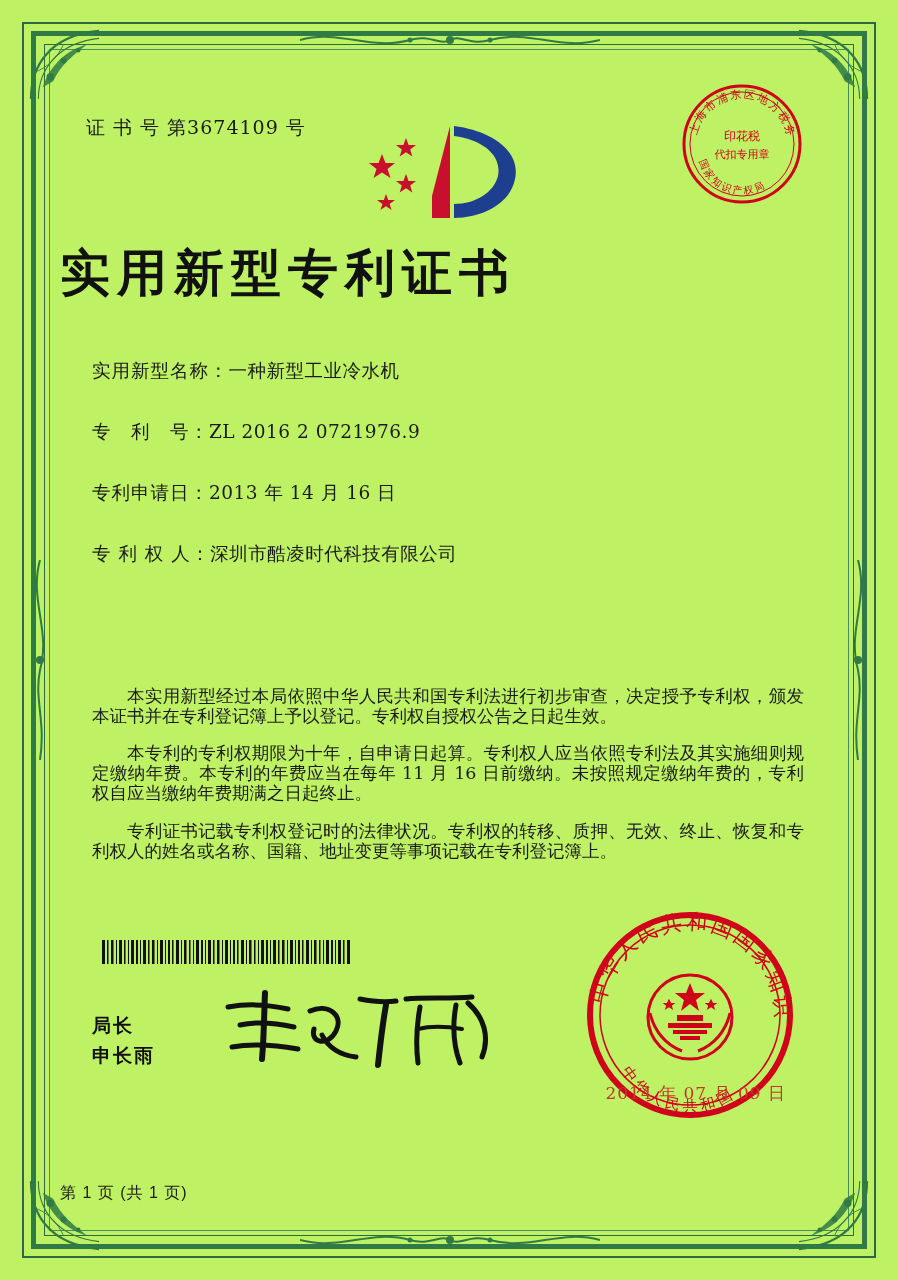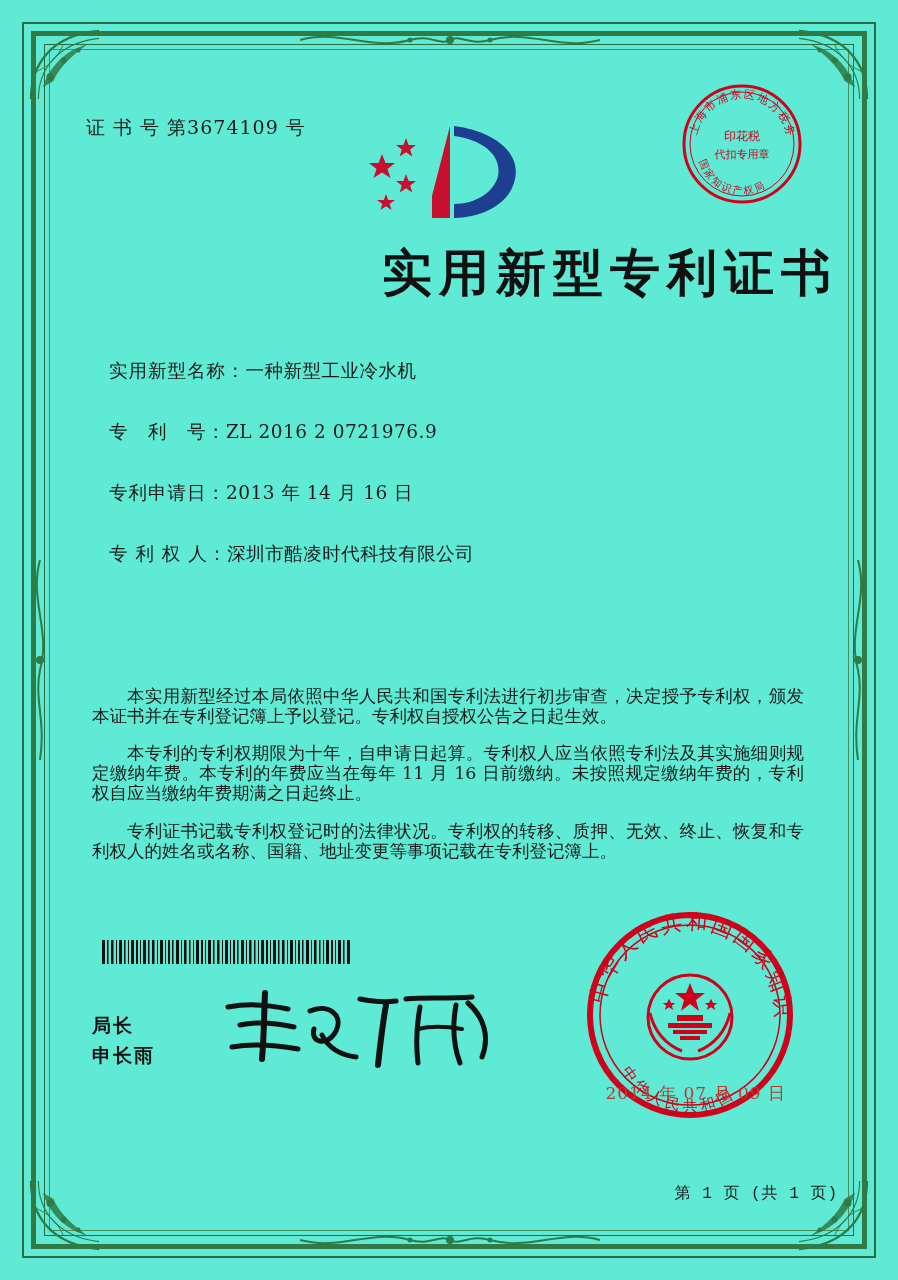--- a/index.html
+++ b/index.html
@@ -8,21 +8,21 @@
     background: #ffffff;
   }
   body {
     font-family: "Liberation Serif", "DejaVu Serif", serif;
   }
   .page {
     position: relative;
     width: 898px;
     height: 1280px;
     margin: 0 auto;
-    background: #5eead4;
+    background: #bef264;
     overflow: hidden;
   }
 
   
   .border-outer {
     position: absolute;
     left: 22px; top: 22px; right: 22px; bottom: 22px;
     border: 2px solid #2c6b3f;
   }
   .border-mid {
@@ -94,42 +94,42 @@
     top: 18px;
     width: 132px;
     height: 132px;
   }
   .seal-tax svg { display: block; width: 100%; height: 100%; }
 
   .title {
     position: absolute;
     top: 180px;
     width: 100%;
-    text-align: right;
+    text-align: left;
     font-size: 50px;
     font-weight: bold;
     letter-spacing: 7px;
     color: #111;
     font-family: "DejaVu Serif", serif;
   }
 
   .fields {
     position: absolute;
     top: 298px;
     left: 32px;
     right: 20px;
   }
   .field {
     font-size: 18.5px;
     color: #1b1b1b;
     margin-bottom: 36px;
     white-space: nowrap;
     font-family: "DejaVu Serif", serif;
   }
-  .field .lbl { letter-spacing: 1px; margin-left: 17px; }
+  .field .lbl { letter-spacing: 1px; }
   .field .val { letter-spacing: 0.5px; margin-top: 12px; }
 
   .paras {
     position: absolute;
     top: 608px;
     left: 32px;
     right: 34px;
     font-size: 17.5px;
     line-height: 20px;
     color: #1b1b1b;
@@ -184,25 +184,25 @@
     font-size: 17px;
     color: #c0392b;
     letter-spacing: 1px;
     font-family: "DejaVu Serif", serif;
   }
 
   .footer {
     position: absolute;
     bottom: 16px;
     width: 100%;
-    text-align: right;
+    text-align: left;
     font-size: 16px;
     color: #1b1b1b;
     letter-spacing: 1px;
-    font-family: Liberation Mono, monospace;
+    font-family: Liberation Sans, sans-serif;
   }
 </style>
 </head>
 <body>
 
 <div class="page">
 
   <div class="border-outer"></div>
   <div class="border-mid"></div>
   <div class="border-inner"></div>

